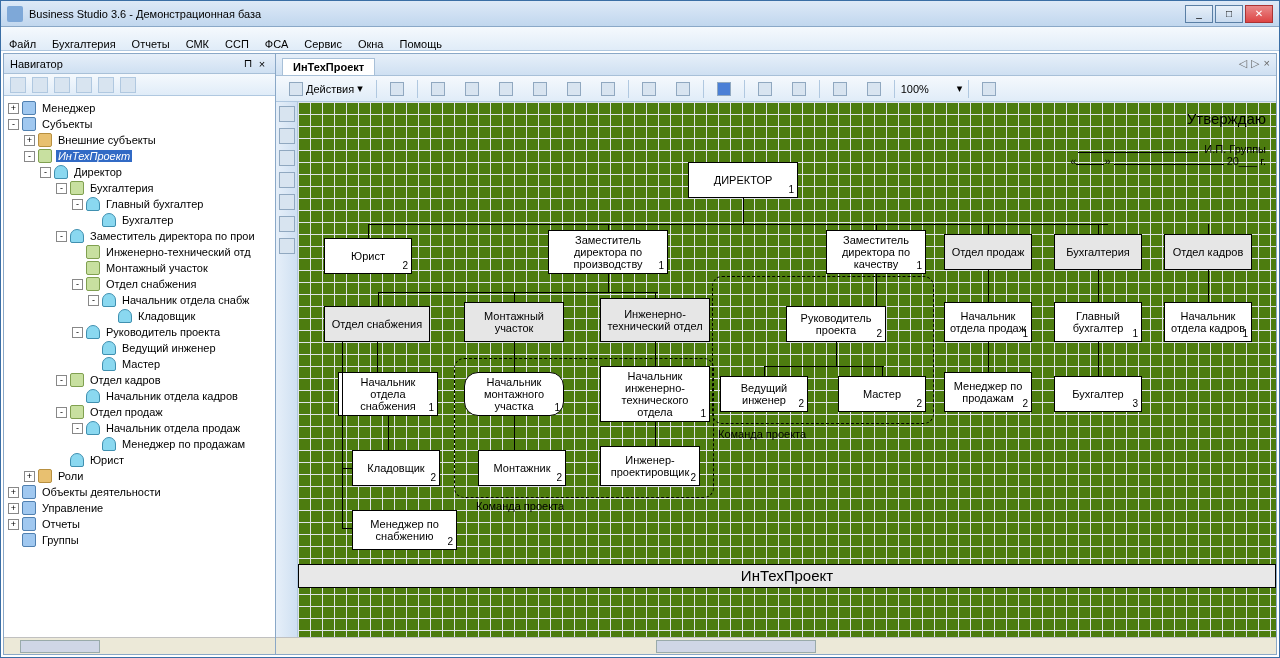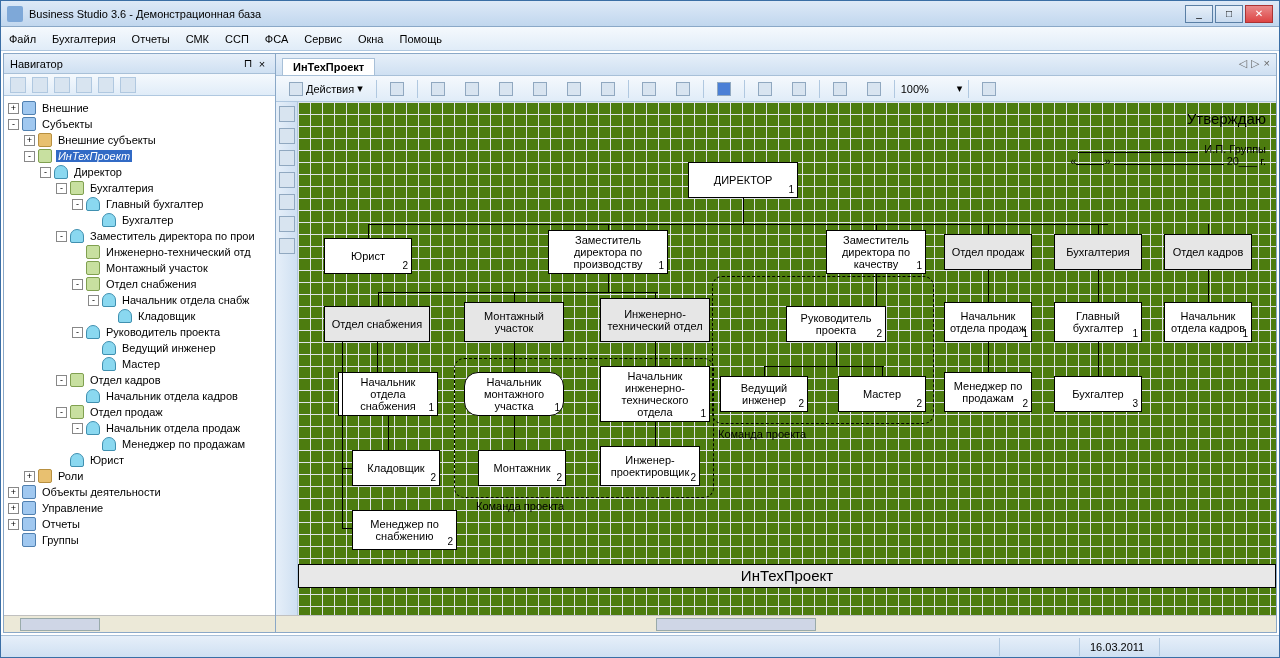--- a/index.html
+++ b/index.html
@@ -6,21 +6,21 @@
 html, body { width: 1280px; height: 658px; overflow: hidden; background: #d4e4f7; }
 
 .window { width: 1280px; height: 658px; border: 1px solid #3a6ea5; display: flex; flex-direction: column; background: #fff; }
 .titlebar { height: 26px; background: linear-gradient(#dde9f7,#c1d7ee); display: flex; align-items: center; padding: 0 6px; border-bottom: 1px solid #8aa8c7; }
 .titlebar .icon { width: 16px; height: 16px; background: #7ea8d8; border-radius: 2px; margin-right: 6px; }
 .titlebar .title { flex: 1; }
 .win-btns { display: flex; gap: 2px; }
 .win-btn { width: 28px; height: 18px; border: 1px solid #5a7fa5; background: linear-gradient(#e8f0f9,#c9dbef); text-align: center; line-height: 16px; font-size: 10px; }
 .win-btn.close { background: linear-gradient(#e98a8a,#d44); color: #fff; border-color: #a33; }
 
-.menubar { height: 24px; background: linear-gradient(#f5f9fd,#e0ecf8); border-bottom: 1px solid #b0c8e0; display: flex; align-items: center; padding: 0 8px; gap: 16px; }
+.menubar { height: 24px; background: linear-gradient(#f5f9fd,#e0ecf8); border-bottom: 1px solid #b0c8e0; display: flex; align-items: flex-end; padding: 0 8px; gap: 16px; }
 .menubar span { cursor: default; }
 
 .client { flex: 1; display: flex; min-height: 0; border: 1px solid #8aa8c7; margin: 2px; }
 
 .navigator { width: 272px; display: flex; flex-direction: column; border-right: 1px solid #8aa8c7; background: #fff; }
 .panel-head { height: 20px; background: linear-gradient(#e6eff9,#cfe0f2); border-bottom: 1px solid #a8c0d8; display: flex; align-items: center; padding: 0 6px; font-weight: normal; }
 .panel-head .sp { flex:1; }
 .panel-head .pin, .panel-head .x { width: 14px; text-align: center; cursor: default; }
 .nav-toolbar { height: 22px; background: linear-gradient(#f5f9fd,#e0ecf8); border-bottom: 1px solid #b0c8e0; display: flex; align-items: center; gap: 6px; padding: 0 6px; }
 .nav-toolbar .tb { width: 16px; height: 16px; background: #d8e4f0; border: 1px solid #b0c8e0; }
@@ -116,21 +116,21 @@
         <div class="tb"></div>
         <div class="tb"></div>
         <div class="tb"></div>
         <div class="tb"></div>
       </div>
       <div class="tree" id="tree">
           <div class="row">
             <span class="ind" style="width: 0px;"></span>
             <span class="exp">+</span>
             <span class="ico root"></span>
-            <span class="lbl">Внешние</span>
+            <span class="lbl">Менеджер</span>
           </div>
           <div class="row">
             <span class="ind" style="width: 0px;"></span>
             <span class="exp">-</span>
             <span class="ico root"></span>
             <span class="lbl">Субъекты</span>
           </div>
           <div class="row">
             <span class="ind" style="width: 16px;"></span>
             <span class="exp">+</span>
@@ -456,19 +456,13 @@
             </div>
         </div>
       </div>
 
       <div class="main-hscroll">
           <div class="thumb"></div>
         </div>
     </div>
   </div>
 
-  <div class="statusbar">
-    <span class="sp"></span>
-    <span class="cell"></span>
-    <span class="cell">16.03.2011</span>
-    <span class="cell" style="min-width:120px"></span>
-  </div>
 </div>
 
 </body></html>

